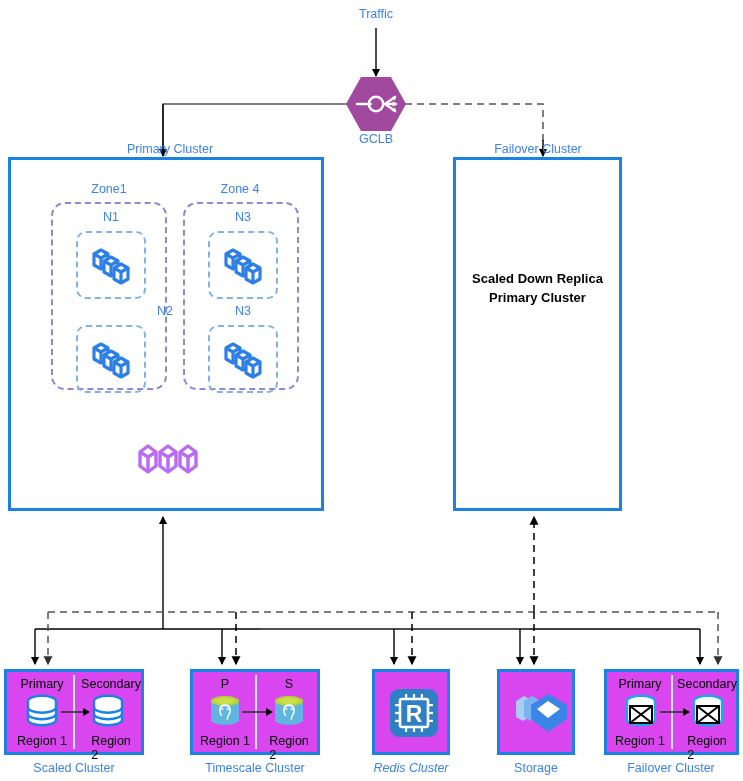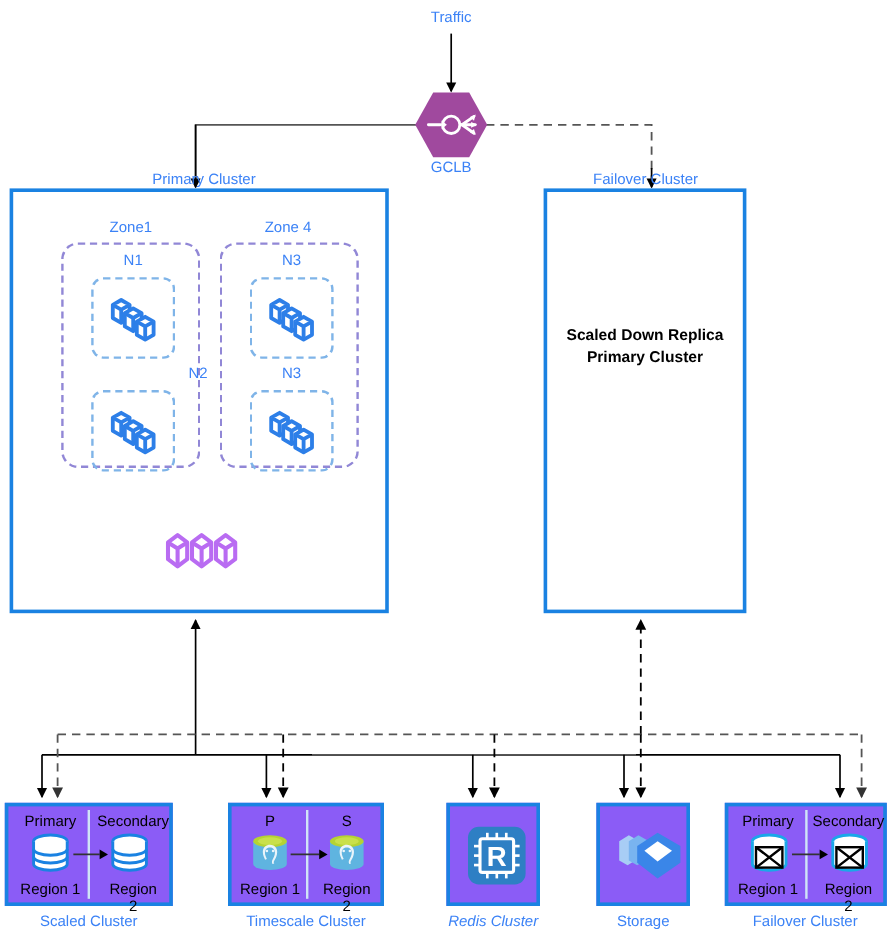--- a/index.html
+++ b/index.html
@@ -7,24 +7,24 @@
        font-family:"Liberation Sans","DejaVu Sans",sans-serif;color:#000;}
   .stage{position:absolute;inset:0;}
   svg.wires{position:absolute;left:0;top:0;width:743px;height:781px;pointer-events:none;}
   .lbl{position:absolute;font-size:12.5px;line-height:1.25;color:#3b82f6;white-space:nowrap;}
   .lbl.c{transform:translateX(-50%);text-align:center;}
 
   .cluster-box{position:absolute;border:3px solid #1A82E2;background:#fff;box-sizing:border-box;}
   .zone-box{position:absolute;border:2px dashed #9187D6;border-radius:14px;box-sizing:border-box;}
   .node-box{position:absolute;border:2px dashed #7FB4E8;border-radius:10px;box-sizing:border-box;}
 
-  .db-box{position:absolute;border:3px solid #1A82E2;background:#8b5cf6;box-sizing:border-box;}
+  .db-box{position:absolute;border:3px solid #1A82E2;background:#d946ef;box-sizing:border-box;}
   .db-split{position:absolute;top:3px;bottom:3px;width:2px;background:#CFE4F7;}
   .reg-title{position:absolute;font-size:12.5px;transform:translateX(-50%);}
-  .reg-foot{position:absolute;font-size:12.5px;transform:translateX(-50%);text-align:center;}
+  .reg-foot{position:absolute;font-size:12.5px;transform:translateX(-50%);}
   .icon-abs{position:absolute;}
   .failover-text{position:absolute;left:0;right:0;text-align:center;font-size:13px;
                  font-weight:bold;line-height:1.45;}
   .gclb-hex{position:absolute;}
 </style>
 </head>
 <body>
 
 <div class="stage">
 

